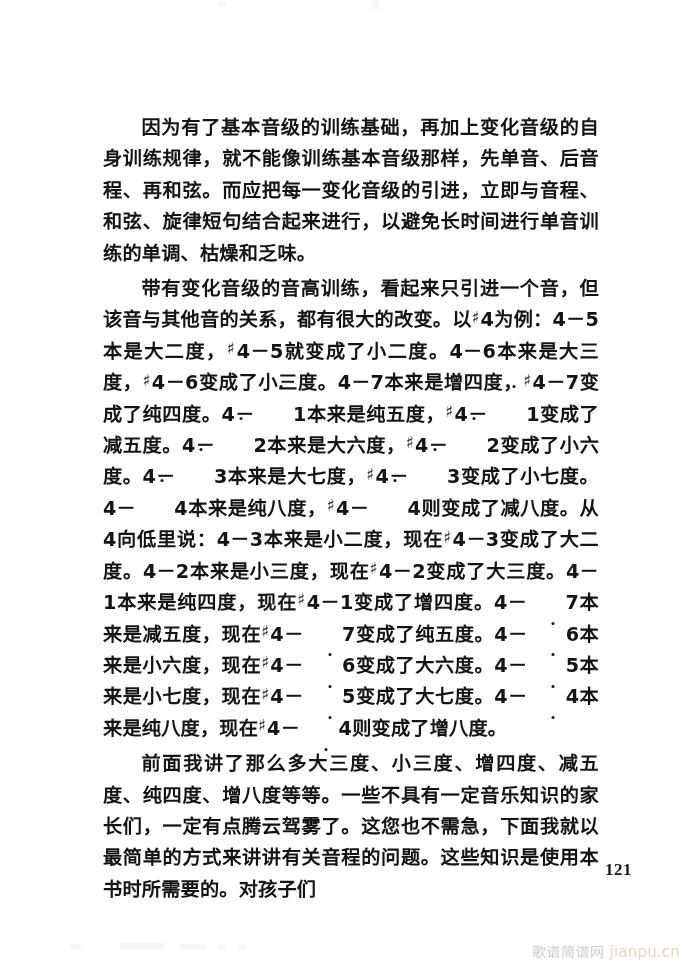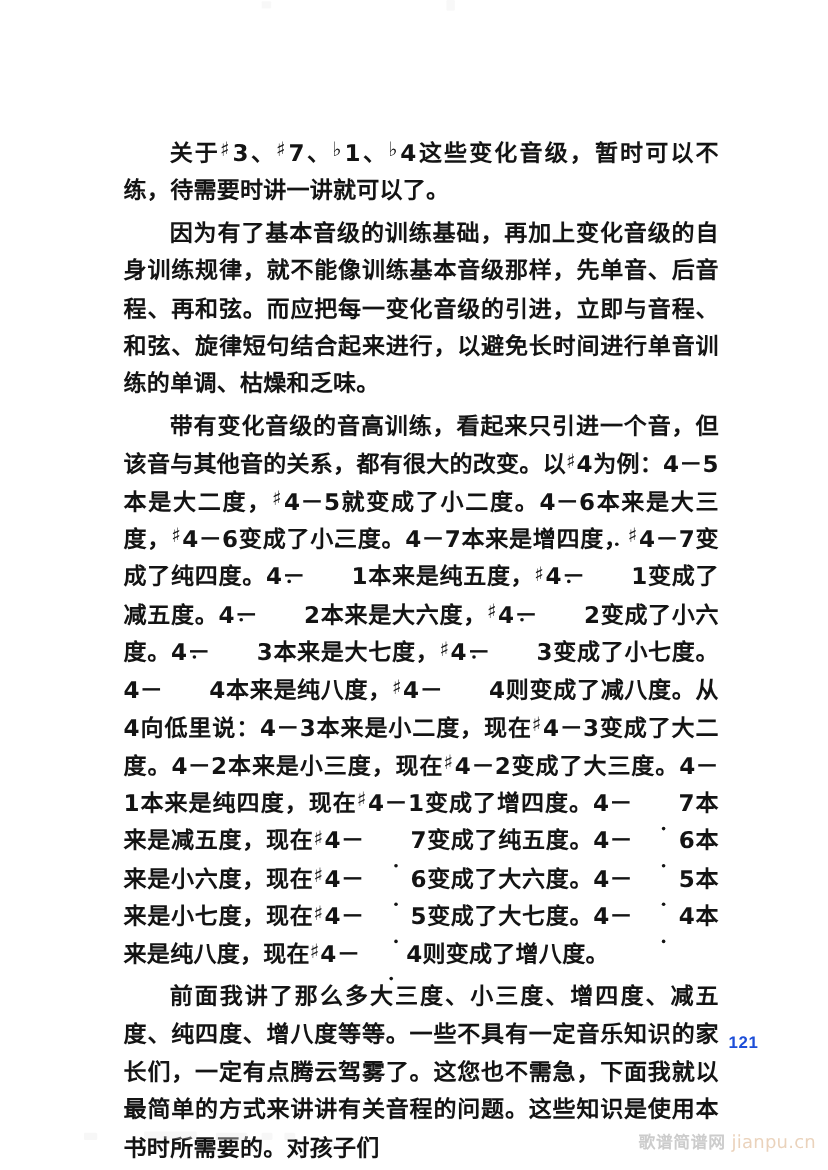--- a/index.html
+++ b/index.html
@@ -93,43 +93,43 @@
     transform: translateX(-50%);
   }
   .oct.hi::after  { top: -0.70em; }
   .oct.lo::after  { bottom: -0.34em; }
 
   
   #pagenum {
     position: absolute;
     right: 58px;
     top: 860px;
-    font-size: 14px;
+    font-size: 17px;
     font-weight: 700;
     letter-spacing: .5px;
-    color: #1d4ed8;
-    font-family: Liberation Sans, sans-serif;
+    color: #0f172a;
+    font-family: Liberation Serif, serif;
   }
 
   
   #watermark {
     position: absolute;
     right: 10px;
     bottom: 14px;
     display: flex;
     align-items: baseline;
     gap: 5px;
     opacity: .5;
     pointer-events: none;
   }
   #watermark .wm-cn {
     font-size: 14px;
     color: #9b9b9b;
     letter-spacing: .5px;
-    font-weight: 700;
+    font-weight: 400;
   }
   #watermark .wm-url {
     font-size: 15px;
     color: #d6a77a;
     letter-spacing: .2px;
     font-weight: 400;
   }
 
   
   #artefacts {
@@ -154,21 +154,20 @@
 
 <div id="page">
 
   <div id="speckles">
       <div class="scan-speckle" style="left: 218px; top: 1px; width: 8px; height: 6px;"></div>
       <div class="scan-speckle" style="left: 372px; top: 0px; width: 7px; height: 9px;"></div>
       <div class="scan-speckle" style="left: 255px; top: 186px; width: 5px; height: 8px;"></div>
     </div>
 
   <div id="textblock">
-      <p class="para indent">关于<span class="num"><span class="acc">♯</span>3</span>、<span class="num"><span class="acc">♯</span>7</span>、<span class="num"><span class="acc">♭</span>1</span>、<span class="num"><span class="acc">♭</span>4</span>这些变化音级，暂时可以不练，待需要时讲一讲就可以了。</p>
       <p class="para indent">因为有了基本音级的训练基础，再加上变化音级的自身训练规律，就不能像训练基本音级那样，先单音、后音程、再和弦。而应把每一变化音级的引进，立即与音程、和弦、旋律短句结合起来进行，以避免长时间进行单音训练的单调、枯燥和乏味。</p>
       <p class="para indent">带有变化音级的音高训练，看起来只引进一个音，但该音与其他音的关系，都有很大的改变。以<span class="num"><span class="acc">♯</span>4</span>为例：4－5本是大二度，<span class="num"><span class="acc">♯</span>4</span>－5就变成了小二度。4－6本来是大三度，<span class="num"><span class="acc">♯</span>4</span>－6变成了小三度。4－7本来是增四度，<span class="num"><span class="acc">♯</span>4</span>－7变成了纯四度。4－<span class="oct hi">1</span>本来是纯五度，<span class="num"><span class="acc">♯</span>4</span>－<span class="oct hi">1</span>变成了减五度。4－<span class="oct hi">2</span>本来是大六度，<span class="num"><span class="acc">♯</span>4</span>－<span class="oct hi">2</span>变成了小六度。4－<span class="oct hi">3</span>本来是大七度，<span class="num"><span class="acc">♯</span>4</span>－<span class="oct hi">3</span>变成了小七度。4－<span class="oct hi">4</span>本来是纯八度，<span class="num"><span class="acc">♯</span>4</span>－<span class="oct hi">4</span>则变成了减八度。从4向低里说：4－3本来是小二度，现在<span class="num"><span class="acc">♯</span>4</span>－3变成了大二度。4－2本来是小三度，现在<span class="num"><span class="acc">♯</span>4</span>－2变成了大三度。4－1本来是纯四度，现在<span class="num"><span class="acc">♯</span>4</span>－1变成了增四度。4－<span class="oct lo">7</span>本来是减五度，现在<span class="num"><span class="acc">♯</span>4</span>－<span class="oct lo">7</span>变成了纯五度。4－<span class="oct lo">6</span>本来是小六度，现在<span class="num"><span class="acc">♯</span>4</span>－<span class="oct lo">6</span>变成了大六度。4－<span class="oct lo">5</span>本来是小七度，现在<span class="num"><span class="acc">♯</span>4</span>－<span class="oct lo">5</span>变成了大七度。4－<span class="oct lo">4</span>本来是纯八度，现在<span class="num"><span class="acc">♯</span>4</span>－<span class="oct lo">4</span>则变成了增八度。</p>
       <p class="para indent">前面我讲了那么多大三度、小三度、增四度、减五度、纯四度、增八度等等。一些不具有一定音乐知识的家长们，一定有点腾云驾雾了。这您也不需急，下面我就以最简单的方式来讲讲有关音程的问题。这些知识是使用本书时所需要的。对孩子们</p>
     </div>
 
   <div id="pagenum">121</div>
 
   <div id="watermark">
     <span class="wm-cn">歌谱简谱网</span>
     <span class="wm-url">jianpu.cn</span>

